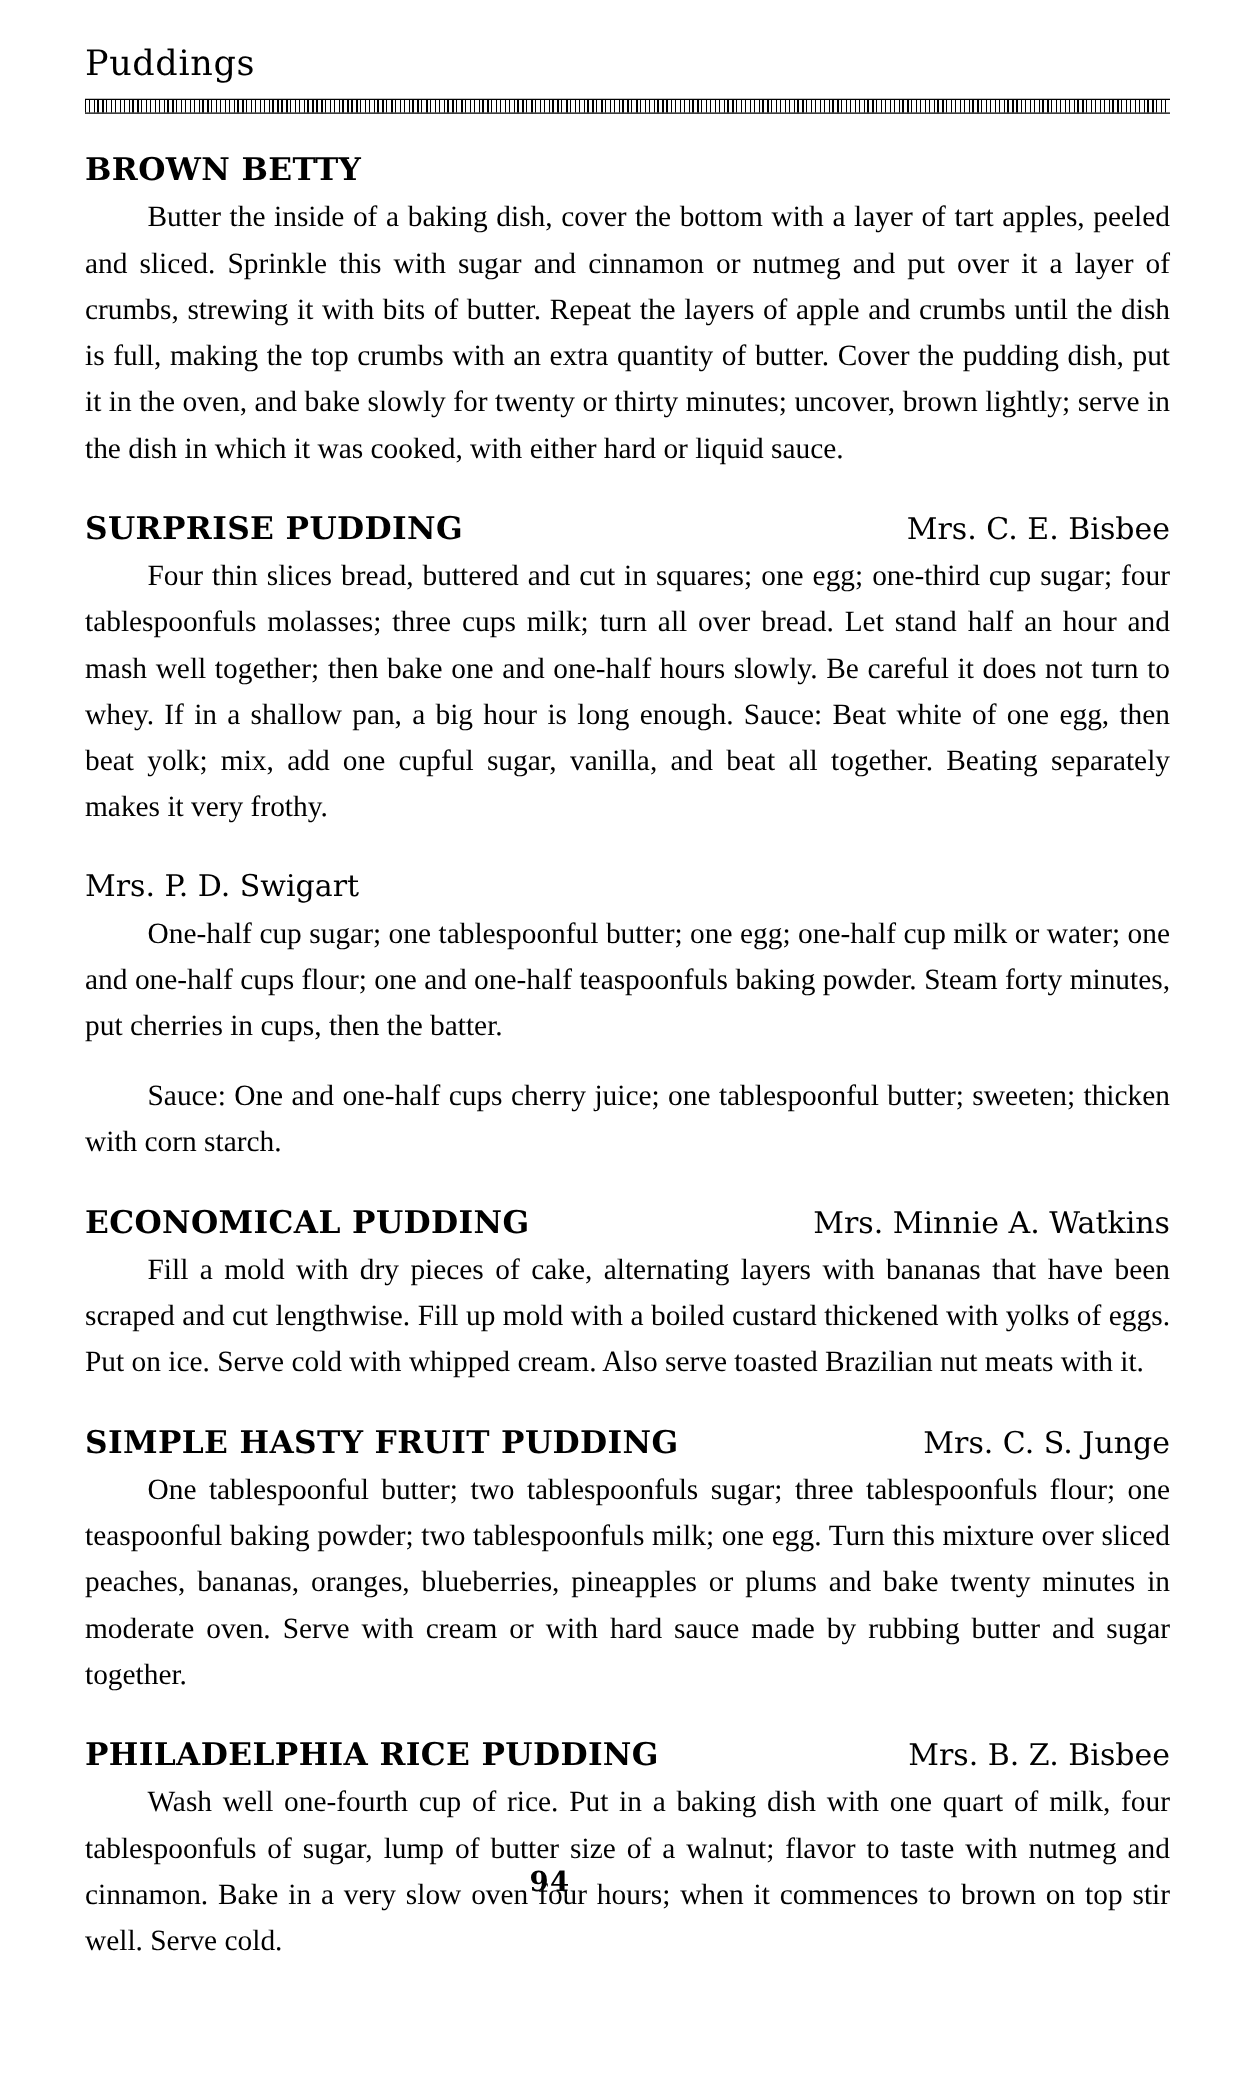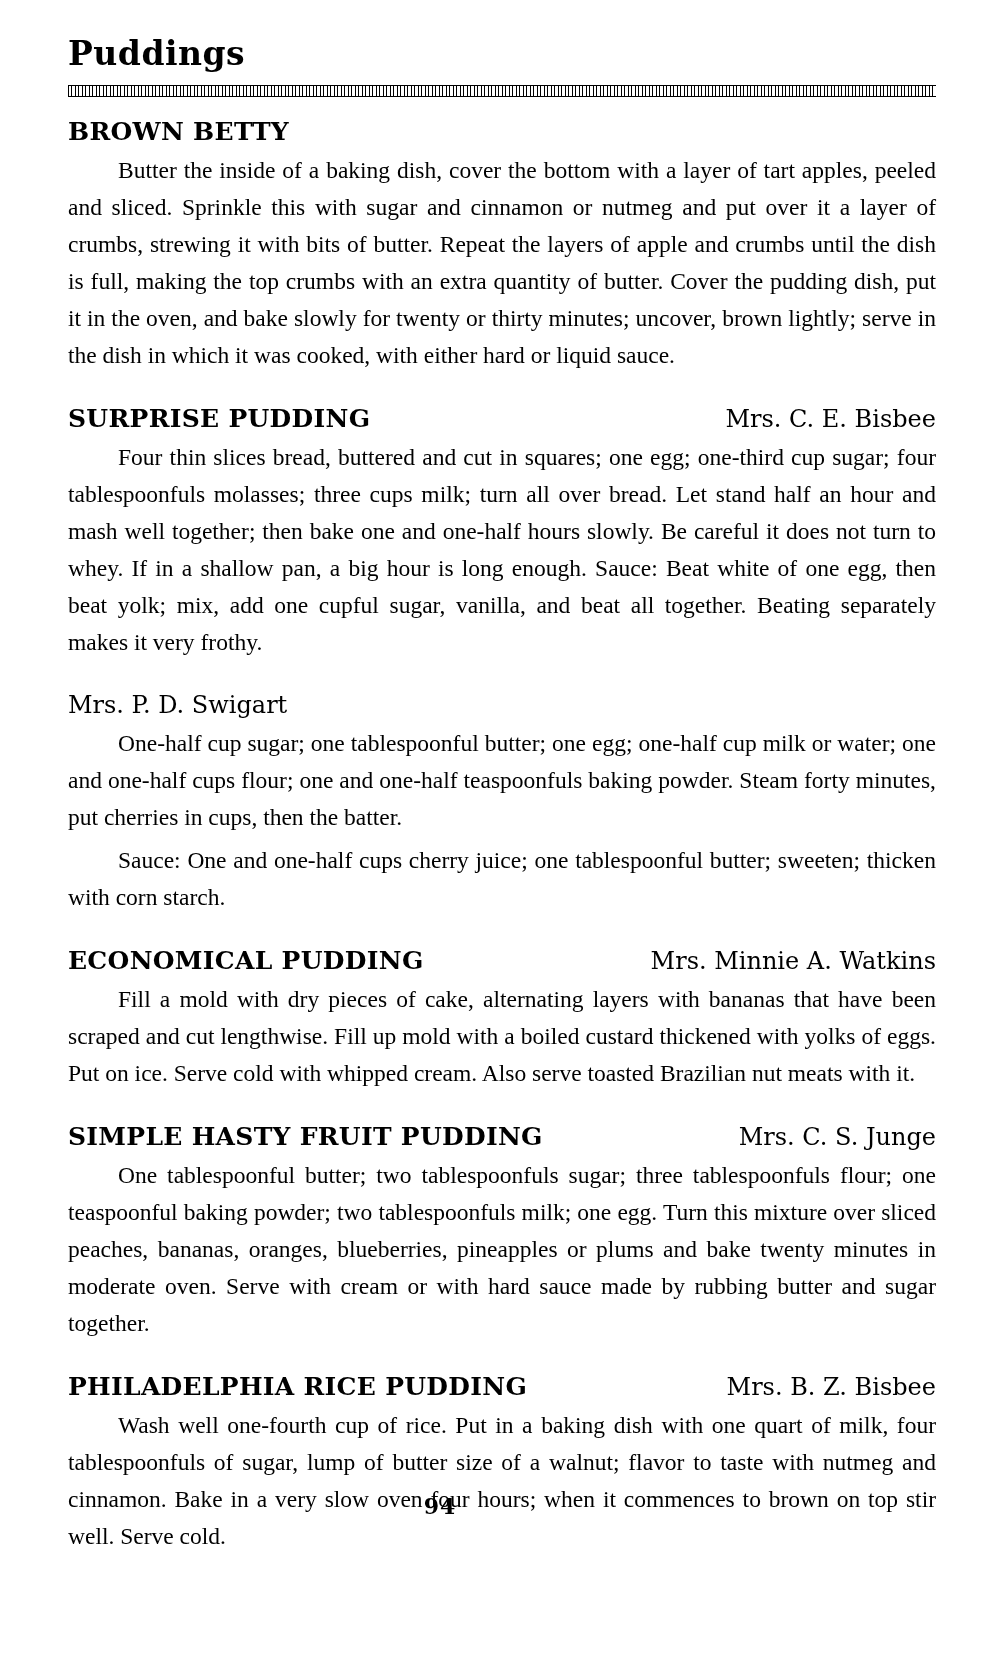--- a/index.html
+++ b/index.html
@@ -12,42 +12,42 @@
     height: 1667px;
     position: relative;
     font-family: "DejaVu Serif", "Liberation Serif", serif;
     color: #000;
     overflow: hidden;
   }
   .page {
     padding: 34px 64px 0 68px;
   }
   .running-head {
-    font-size: 33px;
-    font-weight: bold;
+    font-size: 28px;
+    font-weight: normal;
     letter-spacing: 0.5px;
     margin: 0 0 12px 0;
   }
   .tick-rule {
     height: 10px;
     margin: 0 0 4px 0;
     background:
       repeating-linear-gradient(90deg,
         #000 0px, #000 1px,
         transparent 1px, transparent 3px,
         #000 3px, #000 4px,
         transparent 4px, transparent 7px);
     border-top: 1px solid #000;
     border-bottom: 1px solid #000;
   }
   .recipe {
     margin-top: 30px;
   }
   .recipe:first-of-type {
-    margin-top: 20px;
+    margin-top: 30px;
   }
   .recipe-head {
     display: flex;
     justify-content: space-between;
     align-items: baseline;
     margin: 0 0 6px 0;
   }
   .recipe-title {
     font-size: 25px;
     font-weight: bold;
@@ -60,21 +60,21 @@
   }
   .recipe p {
     margin: 0;
     font-size: 23.5px;
     line-height: 37px;
     text-align: justify;
     text-indent: 50px;
     font-family: Liberation Serif, serif;
   }
   .recipe p + p {
-    margin-top: 6px;
+    margin-top: 19px;
   }
   .folio {
     position: absolute;
     bottom: 148px;
     left: 0;
     width: 880px;
     text-align: center;
     font-size: 22px;
     font-weight: bold;
     letter-spacing: 1px;

